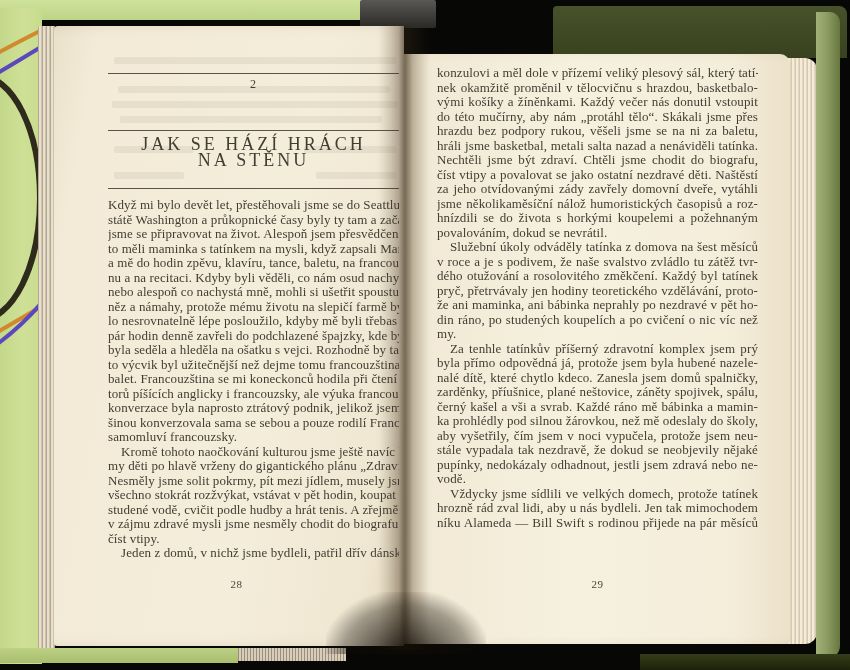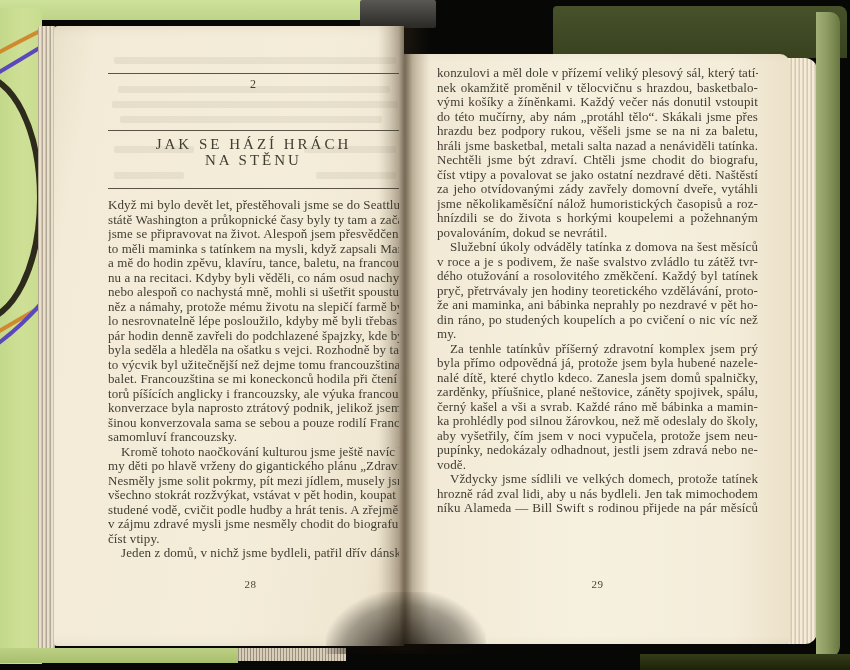--- a/index.html
+++ b/index.html
@@ -46,37 +46,37 @@
   .gutter-shadow{position:absolute;left:378px;top:26px;width:52px;height:624px;pointer-events:none;
     background:linear-gradient(90deg,rgba(70,55,35,0) 0%,rgba(70,55,35,.22) 40%,rgba(45,33,18,.5) 52%,rgba(70,55,35,.22) 66%,rgba(70,55,35,0) 100%);}
   .gutter-dark-bottom{position:absolute;left:326px;top:592px;width:160px;height:62px;pointer-events:none;
     background:radial-gradient(ellipse at 50% 100%,rgba(15,10,4,.85) 0%,rgba(15,10,4,.35) 55%,rgba(15,10,4,0) 75%);}
   
   .rule{position:absolute;left:54px;width:291px;height:0;border-top:1px solid rgba(62,58,46,.85);}
   .rule1{top:47px}.rule2{top:104px}.rule3{top:162px}
   .chapter-number{position:absolute;left:54px;top:50px;width:291px;text-align:center;
     font-size:12px;line-height:16px;letter-spacing:1px;}
   .chapter-title{position:absolute;left:54px;top:111px;width:291px;text-align:center;
-    font-size:15px;line-height:15.5px;letter-spacing:3px;}
+    font-size:18px;line-height:15.5px;letter-spacing:3px;}
   .bleed{position:absolute;height:7px;background:#6d6750;opacity:.09;filter:blur(.6px);border-radius:2px;}
   .b1{left:60px;top:31px;width:282px}.b2{left:64px;top:60px;width:272px}
   .b3{left:58px;top:75px;width:286px}.b4{left:66px;top:90px;width:262px}
   .b5{left:60px;top:120px;width:80px}.b6{left:250px;top:120px;width:92px}
   .b7{left:60px;top:146px;width:70px}.b8{left:262px;top:146px;width:80px}
   
   .body-col{position:absolute;}
   .page-left  .body-col{left:54px;top:172px;width:291px;}
   .page-right .body-col{left:33px;top:12px;width:321px;}
   .line{height:14.5px;line-height:14.5px;font-size:13px;letter-spacing:.1px;
     text-align:justify;text-align-last:justify;overflow:hidden;white-space:nowrap;}
   .line.flush{text-align-last:left;}
   .line.indent{text-indent:13px;}
   .page-number{position:absolute;width:291px;text-align:center;font-size:11px;
     color:#49453a;letter-spacing:.5px;}
-  .page-left  .page-number{left:51px;top:552px;text-align:center;}
+  .page-left  .page-number{left:37px;top:552px;text-align:center;}
   .page-right .page-number{left:33px;top:524px;width:321px;}
 </style>
 </head>
 <body>
 
 <div class="cover-top-strip"></div>
 <div class="cover-left">
   <svg width="42" height="656" viewBox="0 0 42 656">
     <path d="M -4 46 Q 18 34 46 20" fill="none" stroke="#d08a2e" stroke-width="4"></path>
     <path d="M -4 66 Q 20 52 46 36" fill="none" stroke="#5b48bd" stroke-width="4"></path>
@@ -162,20 +162,21 @@
       <div class="line">že ani maminka, ani bábinka neprahly po nezdravé v pět ho-</div>
       <div class="line">din ráno, po studených koupelích a po cvičení o nic víc než</div>
       <div class="line flush">my.</div>
       <div class="line indent">Za tenhle tatínkův příšerný zdravotní komplex jsem prý</div>
       <div class="line">byla přímo odpovědná já, protože jsem byla hubené nazele-</div>
       <div class="line">nalé dítě, které chytlo kdeco. Zanesla jsem domů spalničky,</div>
       <div class="line">zarděnky, příušnice, plané neštovice, záněty spojivek, spálu,</div>
       <div class="line">černý kašel a vši a svrab. Každé ráno mě bábinka a mamin-</div>
       <div class="line">ka prohlédly pod silnou žárovkou, než mě odeslaly do školy,</div>
       <div class="line">aby vyšetřily, čím jsem v noci vypučela, protože jsem neu-</div>
+      <div class="line">stále vypadala tak nezdravě, že dokud se neobjevily nějaké</div>
       <div class="line">pupínky, nedokázaly odhadnout, jestli jsem zdravá nebo ne-</div>
       <div class="line flush">vodě.</div>
       <div class="line indent">Vždycky jsme sídlili ve velkých domech, protože tatínek</div>
       <div class="line">hrozně rád zval lidi, aby u nás bydleli. Jen tak mimochodem</div>
       <div class="line">níku Alameda — Bill Swift s rodinou přijede na pár měsíců</div>
     </div>
   <div class="page-number">29</div>
 </div>
 
 <div class="gutter-shadow"></div>

